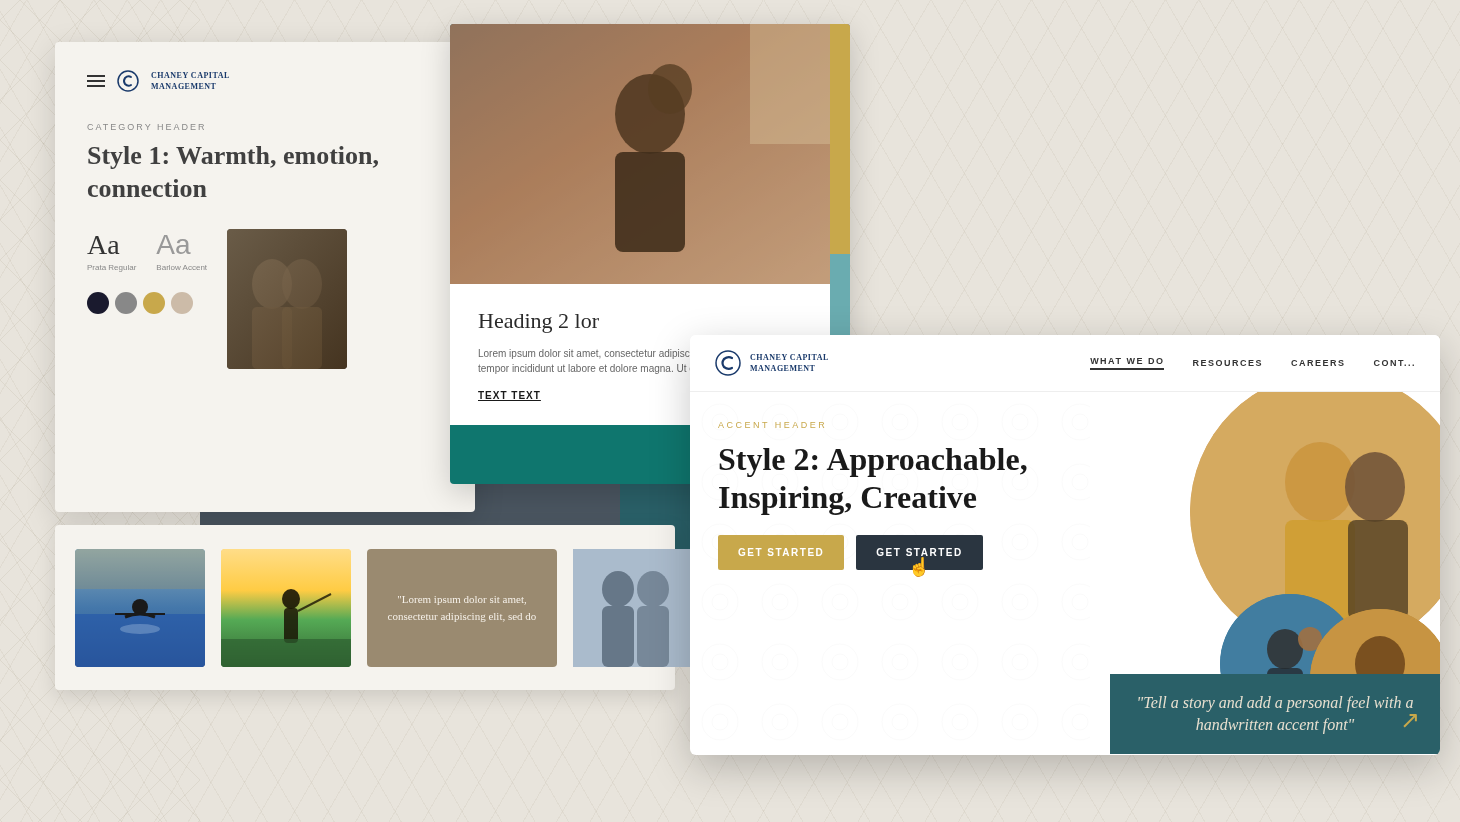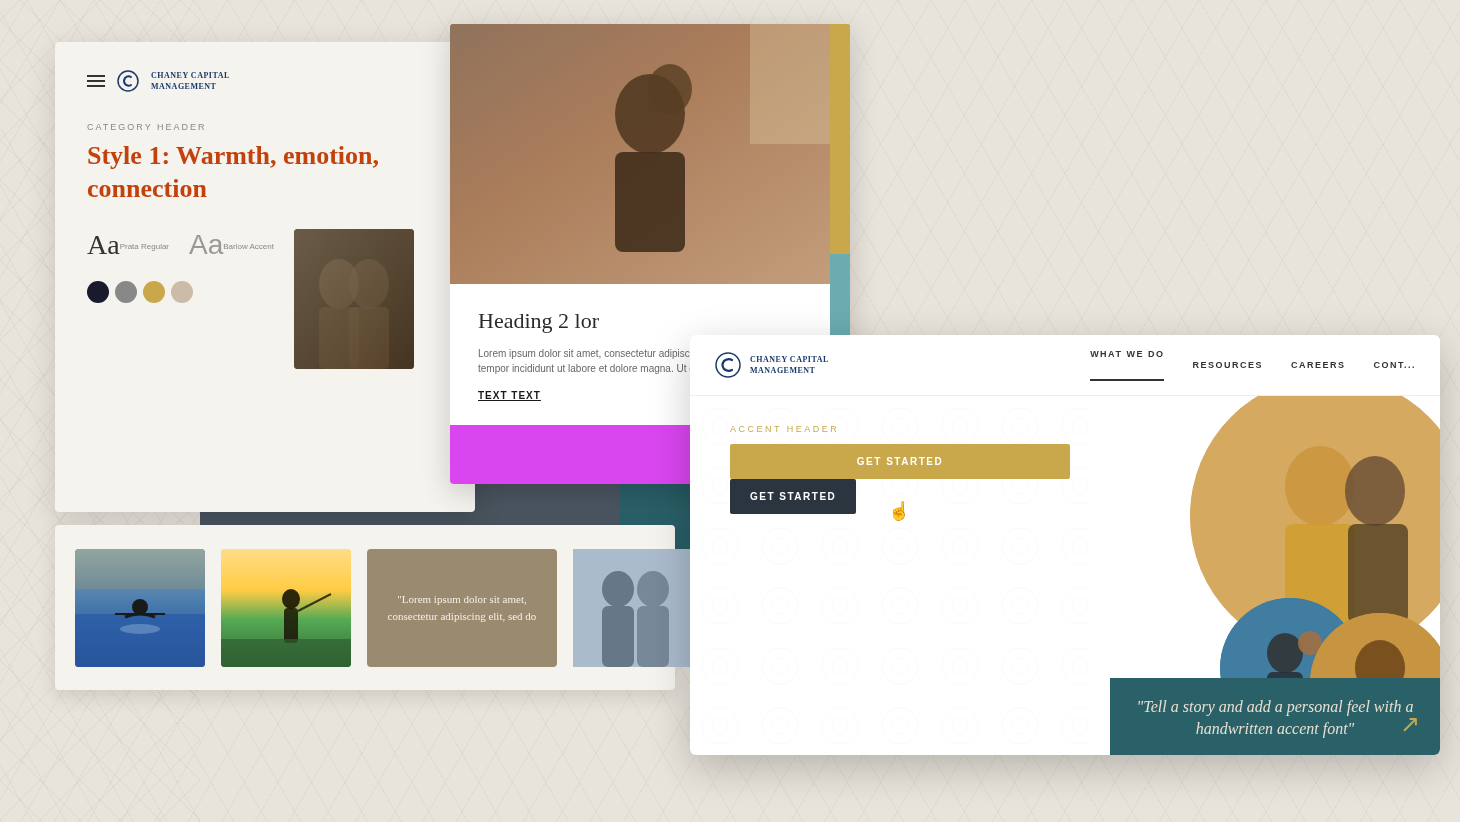--- a/index.html
+++ b/index.html
@@ -64,21 +64,21 @@
       letter-spacing: 2px;
       color: #888;
       text-transform: uppercase;
       margin-bottom: 8px;
     }
 
     .style1-heading {
       font-family: 'Georgia', serif;
       font-size: 26px;
       font-weight: bold;
-      color: #c2410c;
+      color: #404040;
       line-height: 1.25;
       margin-bottom: 24px;
     }
 
     .style-guide-bottom {
       display: flex;
       gap: 20px;
       align-items: flex-start;
     }
 
@@ -88,21 +88,21 @@
       gap: 8px;
     }
 
     .font-samples {
       display: flex;
       gap: 20px;
     }
 
     .font-sample {
       display: flex;
-      align-items: center;
+      flex-direction: column;
     }
 
     .font-large {
       font-size: 28px;
       color: #333;
       font-family: 'Georgia', serif;
     }
 
     .font-name {
       font-size: 8px;
@@ -140,21 +140,21 @@
       background: linear-gradient(180deg, transparent, rgba(100,80,60,0.4));
     }
 
     
     .card-photo-content {
       position: absolute;
       top: 24px;
       left: 450px;
       width: 400px;
       height: 460px;
-      background: #d946ef;
+      background: #0f766e;
       border-radius: 4px;
       box-shadow: 0 8px 30px rgba(0,0,0,0.18);
       z-index: 4;
       overflow: hidden;
     }
 
     .photo-top {
       width: 100%;
       height: 260px;
       background: linear-gradient(135deg, #8a7060 0%, #5a4535 30%, #b89070 60%, #d4b090 100%);
@@ -325,31 +325,31 @@
       font-size: 9px;
       font-weight: bold;
       color: #333;
       text-transform: uppercase;
       letter-spacing: 1.5px;
       cursor: pointer;
     }
 
     .nav-item-active {
       border-bottom: 2px solid #333;
-      padding-bottom: 20px;
+      padding-bottom: 2px;
     }
 
     .website-content {
       display: flex;
       height: calc(100% - 58px);
     }
 
     .website-left {
       flex: 0 0 420px;
-      padding: 28px 40px;
+      padding: 28px 28px;
       position: relative;
     }
 
     .accent-header-label {
       font-family: Arial, sans-serif;
       font-size: 9px;
       letter-spacing: 2.5px;
       color: #c8a84b;
       text-transform: uppercase;
       margin-bottom: 10px;
@@ -373,23 +373,23 @@
       font-size: 10px;
       color: #555;
       line-height: 1.6;
       margin-bottom: 24px;
       position: relative;
       z-index: 1;
     }
 
     .button-group {
       display: flex;
+      gap: 12px;
       position: relative;
       z-index: 1;
-      flex-direction: column;
     }
 
     .btn-gold {
       background: #c8a84b;
       color: #fff;
       border: none;
       padding: 12px 20px;
       font-family: Arial, sans-serif;
       font-size: 10px;
       font-weight: bold;
@@ -747,20 +747,21 @@
             <pattern id="gearPat" x="0" y="0" width="60" height="60" patternUnits="userSpaceOnUse">
               <circle cx="30" cy="30" r="18" fill="none" stroke="#888" stroke-width="1"></circle>
               <circle cx="30" cy="30" r="8" fill="none" stroke="#888" stroke-width="1"></circle>
             </pattern>
           </defs>
           <rect width="400" height="360" fill="url(#gearPat)"></rect>
         </svg>
       </div>
 
       <div class="accent-header-label">Accent Header</div>
+      <div class="style2-heading">Style 2: Approachable, Inspiring, Creative</div>
 
       <div class="button-group">
         <button class="btn-gold">GET STARTED</button>
         <div style="position:relative;">
           <button class="btn-dark">GET STARTED</button>
           <div class="cursor-hand">☝</div>
         </div>
       </div>
     </div>
 

